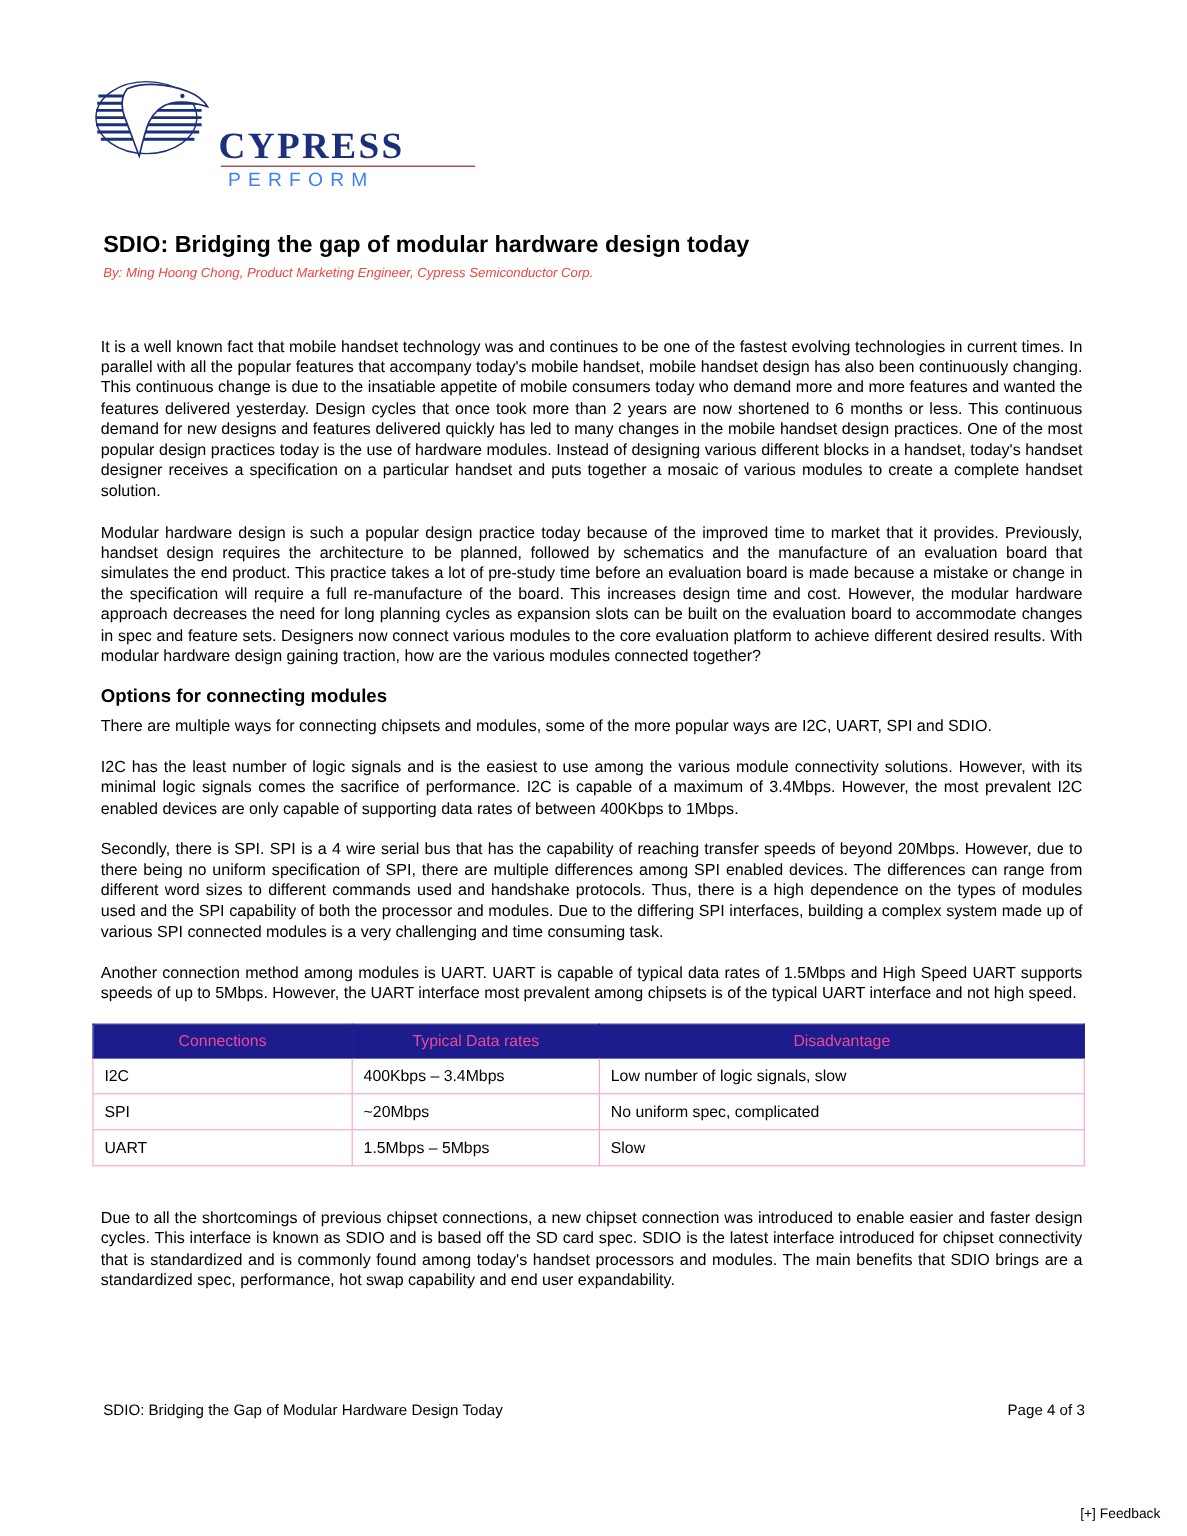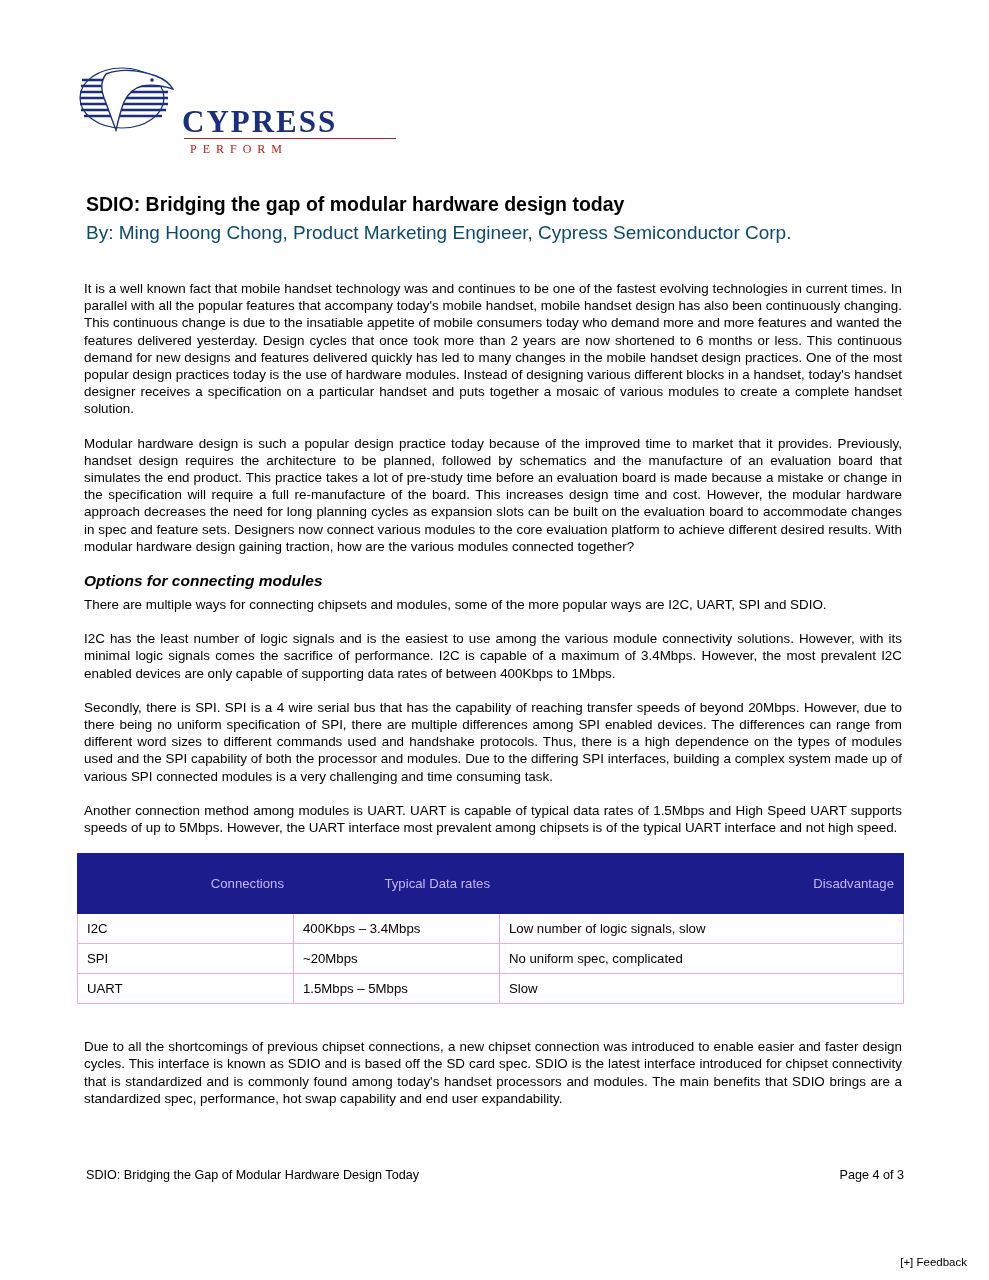--- a/index.html
+++ b/index.html
@@ -44,24 +44,24 @@
     font-family: "Liberation Serif", serif;
     font-size: 31px;
     letter-spacing: 2px;
     color: #1b2f7a;
     font-weight: bold;
   }
   .logo-sub {
     position: absolute;
     left: 112px;
     top: 80px;
-    font-family: Liberation Serif, serif;
-    font-size: 12px;
+    font-family: Liberation Sans, sans-serif;
+    font-size: 16px;
     letter-spacing: 6px;
-    color: #b91c1c;
+    color: #3b82f6;
   }
   .logo-rule {
     position: absolute;
     left: 106px;
     top: 76px;
     width: 212px;
     height: 1px;
     background: #9a2b2b;
   }
 
@@ -73,61 +73,61 @@
     width: 820px;
     font-size: 19.5px;
     font-weight: bold;
     color: #000;
   }
   .doc-byline {
     position: absolute;
     left: 86px;
     top: 222px;
     width: 820px;
-    font-size: 19px;
-    color: #0c4a6e;
+    font-size: 11px;
+    font-style: italic;
+    color: #ef4444;
   }
 
   .body-col {
     position: absolute;
     left: 84px;
     top: 280px;
     width: 818px;
   }
   p.para {
     margin: 0 0 17px 0;
     font-size: 13.4px;
     line-height: 17.2px;
     text-align: justify;
     color: #000;
   }
   h2.section {
     margin: 7px 0 6px 0;
     font-size: 15.5px;
-    font-style: italic;
     font-weight: bold;
   }
 
   
   .tbl-wrap {
     margin: 10px 0 0 -7px;
     width: 826px;
   }
   table.data {
     border-collapse: collapse;
     width: 826px;
     table-layout: fixed;
   }
   table.data th {
     background: #1c1c8c;
-    color: #c4b5fd;
+    color: #ec4899;
     font-size: 13.2px;
     font-weight: normal;
-    text-align: right;
-    padding: 22px 9px;
+    text-align: center;
+    padding: 6px 9px;
     border: 1px solid #1c1c8c;
   }
   table.data td {
     font-size: 13.2px;
     padding: 7px 9px;
     border: 1px solid #f9a8d4;
     vertical-align: top;
   }
   col.c1 { width: 216px; }
   col.c2 { width: 206px; }

